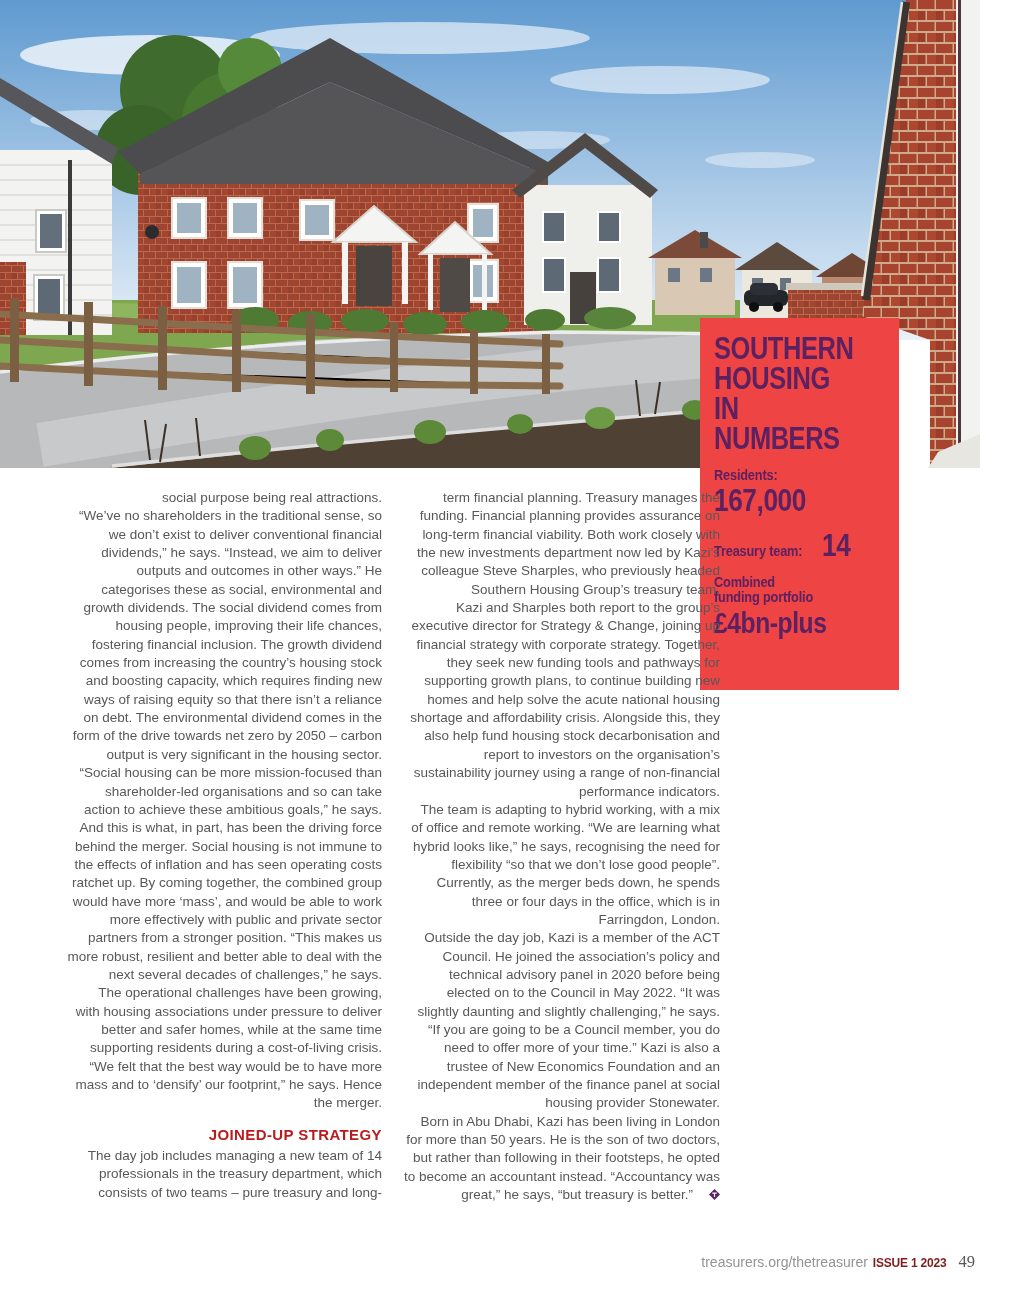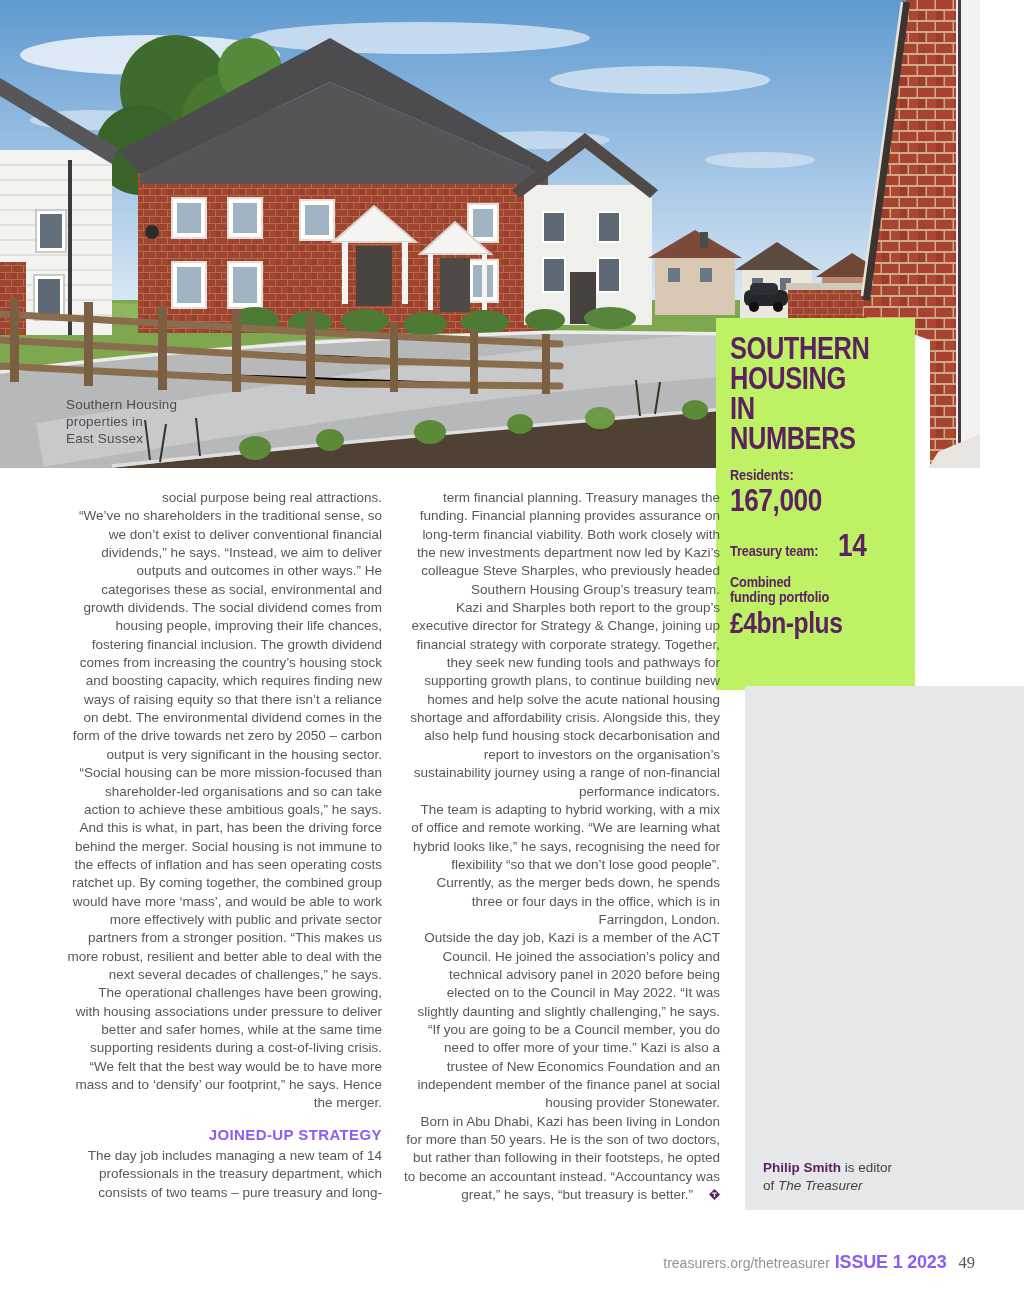--- a/index.html
+++ b/index.html
@@ -7,22 +7,22 @@
   body { font-family:"Liberation Sans", sans-serif; }
   .page { position:relative; width:1024px; height:1310px; margin:0 auto; background:#fff; overflow:hidden; }
 
   
   .photo { position:absolute; left:0; top:0; width:980px; height:468px; overflow:hidden; }
   .photo svg { display:block; }
   .caption { position:absolute; left:66px; top:396px; font-size:13.5px; line-height:17px;
              color:#4d4d4f; white-space:pre-line; letter-spacing:.2px; }
 
   
-  .stats-box { position:absolute; left:716px; top:318px; width:199px; height:372px;
-               background:#bef264; padding:16px 12px 0 14px; color:#5c2161; }
+  .stats-box { position:absolute; left:700px; top:318px; width:199px; height:372px;
+               background:#ef4444; padding:16px 12px 0 14px; color:#5c2161; }
   .cx { display:inline-block; transform-origin:left top; }
   .sx82 { transform:scaleX(.82); }
   .sx85 { transform:scaleX(.85); }
   .stats-title { font-size:31px; font-weight:700; line-height:30px; white-space:pre-line;
                  letter-spacing:-.5px; }
   .stat { margin-top:12px; }
   .stat-label { font-size:15px; font-weight:700; line-height:15px; white-space:pre-line;
                 letter-spacing:-.2px; }
   .stat-value { font-size:32px; font-weight:700; line-height:33px; letter-spacing:-.5px; }
   .stat-value.big { font-size:30px; }
@@ -35,28 +35,28 @@
   .credit-name { color:#5c2161; font-weight:700; }
   .credit-pub { font-style:italic; }
 
   
   .col { position:absolute; top:489px; width:316px; font-size:13.5px; line-height:18.35px;
          color:#57585a; text-align:right; }
   .col-left { left:66px; }
   .col-right { left:404px; }
   .col p { margin:0; }
   .col p.indent { text-indent:13px; }
-  .subhead { color:#8b5cf6; font-weight:700; font-size:15px; letter-spacing:.4px;
+  .subhead { color:#b91c1c; font-weight:700; font-size:15px; letter-spacing:.4px;
              margin:13px 0 3px 0; }
   .endmark { display:inline-block; vertical-align:-1px; margin-left:3px; }
 
   
   .footer { position:absolute; top:1252px; right:49px; display:flex; align-items:baseline; }
   .footer-url { color:#919396; font-size:14px; }
-  .footer-issue { color:#8b5cf6; font-weight:700; font-size:18px; margin-left:5px; letter-spacing:-.2px; }
+  .footer-issue { color:#7f1d1d; font-weight:700; font-size:12px; margin-left:5px; letter-spacing:-.2px; }
   .footer-page { color:#57585a; font-size:16.5px; margin-left:12px;font-family:Liberation Serif, serif; }
 </style>
 </head>
 <body>
 
 <div class="page">
 
   <div class="photo">
     <svg width="980" height="468" viewBox="0 0 980 468">
       <defs>
@@ -242,23 +242,20 @@
       <g>
         <polygon points="906,0 980,0 980,468 930,468 930,340 862,316 884,150" fill="url(#bk)"></polygon>
         <path d="M906 2 L866 300" stroke="#3c3430" stroke-width="8" fill="none"></path>
         <path d="M902 2 L862 296" stroke="#e8e4da" stroke-width="2.5" fill="none"></path>
         <rect x="956" y="0" width="24" height="452" fill="#f2f2f0"></rect>
         <rect x="958" y="0" width="3" height="452" fill="#4f3640"></rect>
         <polygon points="938,452 980,434 980,468 928,468" fill="#e8e6e0"></polygon>
       </g>
     </svg>
 
-    <div class="caption">Southern Housing
-properties in
-East Sussex</div>
   </div>
 
   <aside class="stats-box">
     <div class="stats-title cx sx82">SOUTHERN
 HOUSING IN
 NUMBERS</div>
 
     <div class="stat">
       <div class="stat-label cx sx85">Residents:</div>
       <div class="stat-value cx sx82">167,000</div>
@@ -267,26 +264,20 @@
       <div class="stat-label cx sx85">Treasury team:</div>
       <div class="stat-value cx sx82">14</div>
     </div>
     <div class="stat">
       <div class="stat-label cx sx85">Combined
 funding portfolio</div>
       <div class="stat-value big cx sx82">£4bn-plus</div>
     </div>
   </aside>
 
-  <div class="gray-panel">
-    <div class="credit">
-      <span class="credit-name">Philip Smith</span><span> is editor</span><br>
-      <span>of </span><span class="credit-pub">The Treasurer</span>
-    </div>
-  </div>
 
   <main>
     <div class="col col-left">
       <p>social purpose being real attractions.</p>
       <p class="indent">“We’ve no shareholders in the traditional sense, so we don’t exist to deliver conventional financial dividends,” he says. “Instead, we aim to deliver outputs and outcomes in other ways.” He categorises these as social, environmental and growth dividends. The social dividend comes from housing people, improving their life chances, fostering financial inclusion. The growth dividend comes from increasing the country’s housing stock and boosting capacity, which requires finding new ways of raising equity so that there isn’t a reliance on debt. The environmental dividend comes in the form of the drive towards net zero by 2050 – carbon output is very significant in the housing sector. “Social housing can be more mission-focused than shareholder-led organisations and so can take action to achieve these ambitious goals,” he says.</p>
       <p class="indent">And this is what, in part, has been the driving force behind the merger. Social housing is not immune to the effects of inflation and has seen operating costs ratchet up. By coming together, the combined group would have more ‘mass’, and would be able to work more effectively with public and private sector partners from a stronger position. “This makes us more robust, resilient and better able to deal with the next several decades of challenges,” he says.</p>
       <p class="indent">The operational challenges have been growing, with housing associations under pressure to deliver better and safer homes, while at the same time supporting residents during a cost-of-living crisis. “We felt that the best way would be to have more mass and to ‘densify’ our footprint,” he says. Hence the merger.</p>
       <h3 class="subhead">JOINED-UP STRATEGY</h3>
       <p>The day job includes managing a new team of 14 professionals in the treasury department, which consists of two teams – pure treasury and long-</p>
     </div>

